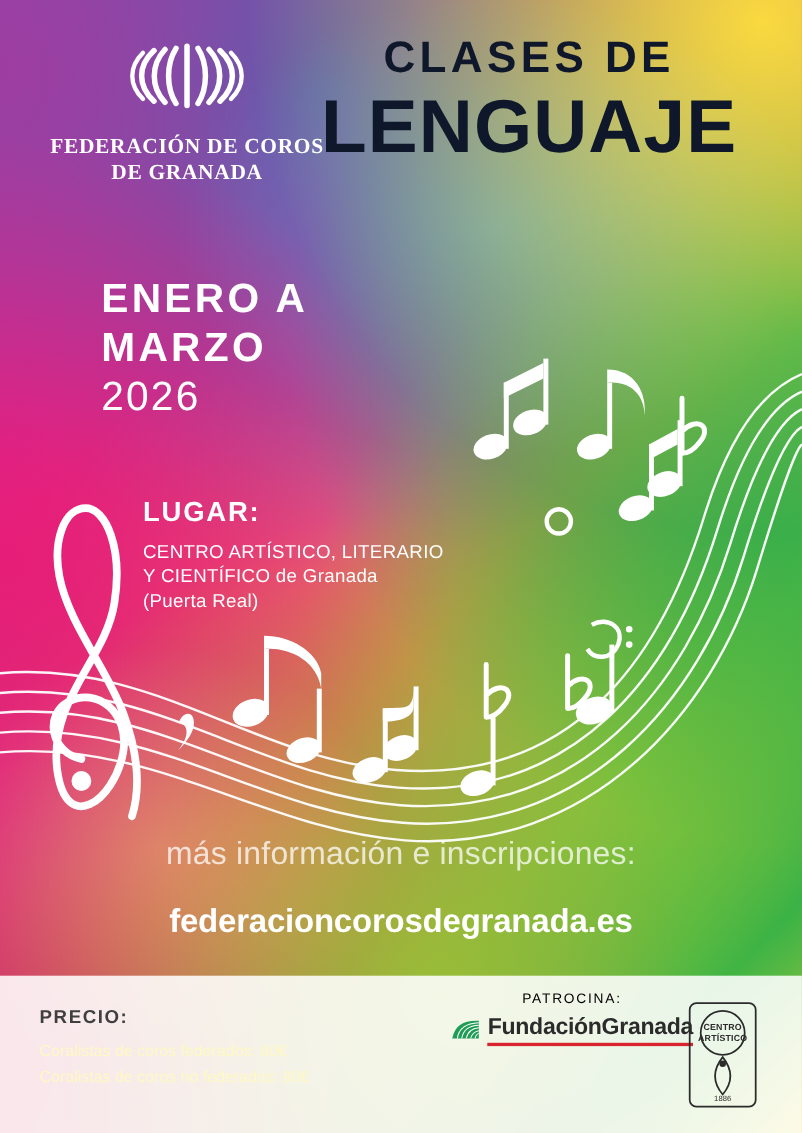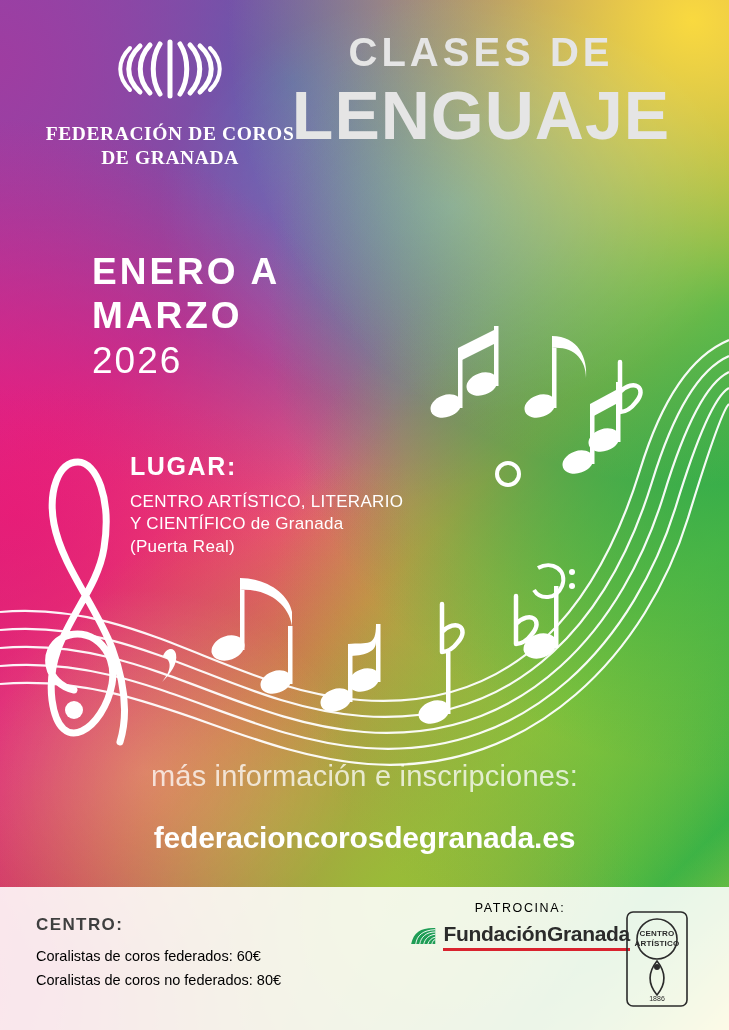--- a/index.html
+++ b/index.html
@@ -69,21 +69,21 @@
     line-height: 1.25;
     font-family: "Liberation Serif", serif;
   }
   
   .headline {
     position: absolute;
     right: 38px;
     top: 30px;
     width: 420px;
     text-align: center;
-    color: #e5e5e5;
+    color: #0f172a;
   }
   .headline .l1 {
     font-size: 40px;
     font-weight: bold;
     letter-spacing: 4px;
     line-height: 1.1;
   }
   .headline .l2 {
     font-size: 68px;
     font-weight: bold;
@@ -181,21 +181,21 @@
   .price .ptitle {
     font-size: 17px;
     font-weight: bold;
     letter-spacing: 1.4px;
     color: #3f3f3f;
     margin-bottom: 10px;
   }
   .price .pline {
     font-size: 14.5px;
     line-height: 1.65;
-    color: #000000;
+    color: #fef9c3;
   }
   .sponsor {
     position: absolute;
     left: 410px;
     top: 14px;
     width: 220px;
     text-align: center;
   }
   .sponsor .slabel {
     font-size: 12.5px;
@@ -357,21 +357,21 @@
   </div>
 
   <div class="info">
     <div class="more">más información e inscripciones:</div>
     <div class="web">federacioncorosdegranada.es</div>
   </div>
 
   <div class="footer">
 
     <div class="price">
-      <div class="ptitle">CENTRO:</div>
+      <div class="ptitle">PRECIO:</div>
       <div class="pline">Coralistas de coros federados: 60€</div>
       <div class="pline">Coralistas de coros no federados: 80€</div>
     </div>
 
     <div class="sponsor">
       <div class="slabel">PATROCINA:</div>
       <div class="uni-logo">
         <svg class="uni-fan" viewBox="0 0 46 34" xmlns="http://www.w3.org/2000/svg">
           <path d="M2,31 C6,10 20,2 44,3 L44,31 Z" fill="#1f9d55"></path>
           <g stroke="#ffffff" stroke-width="1.6" fill="none">

